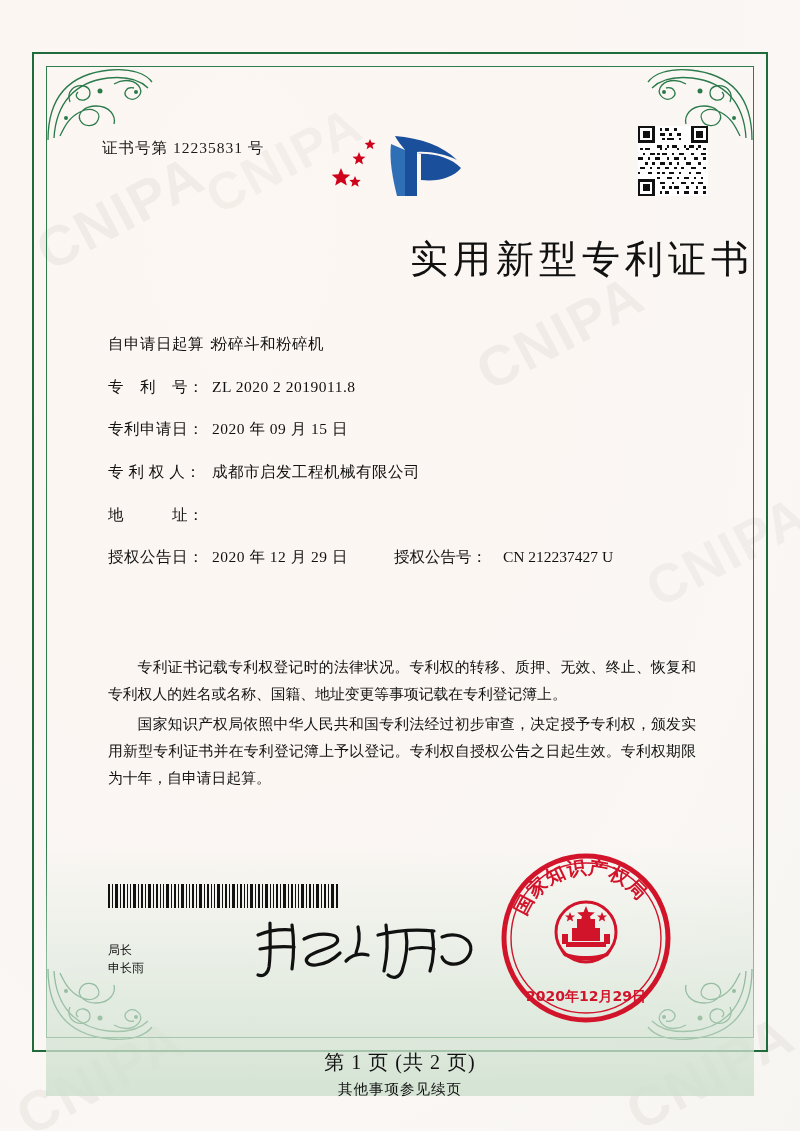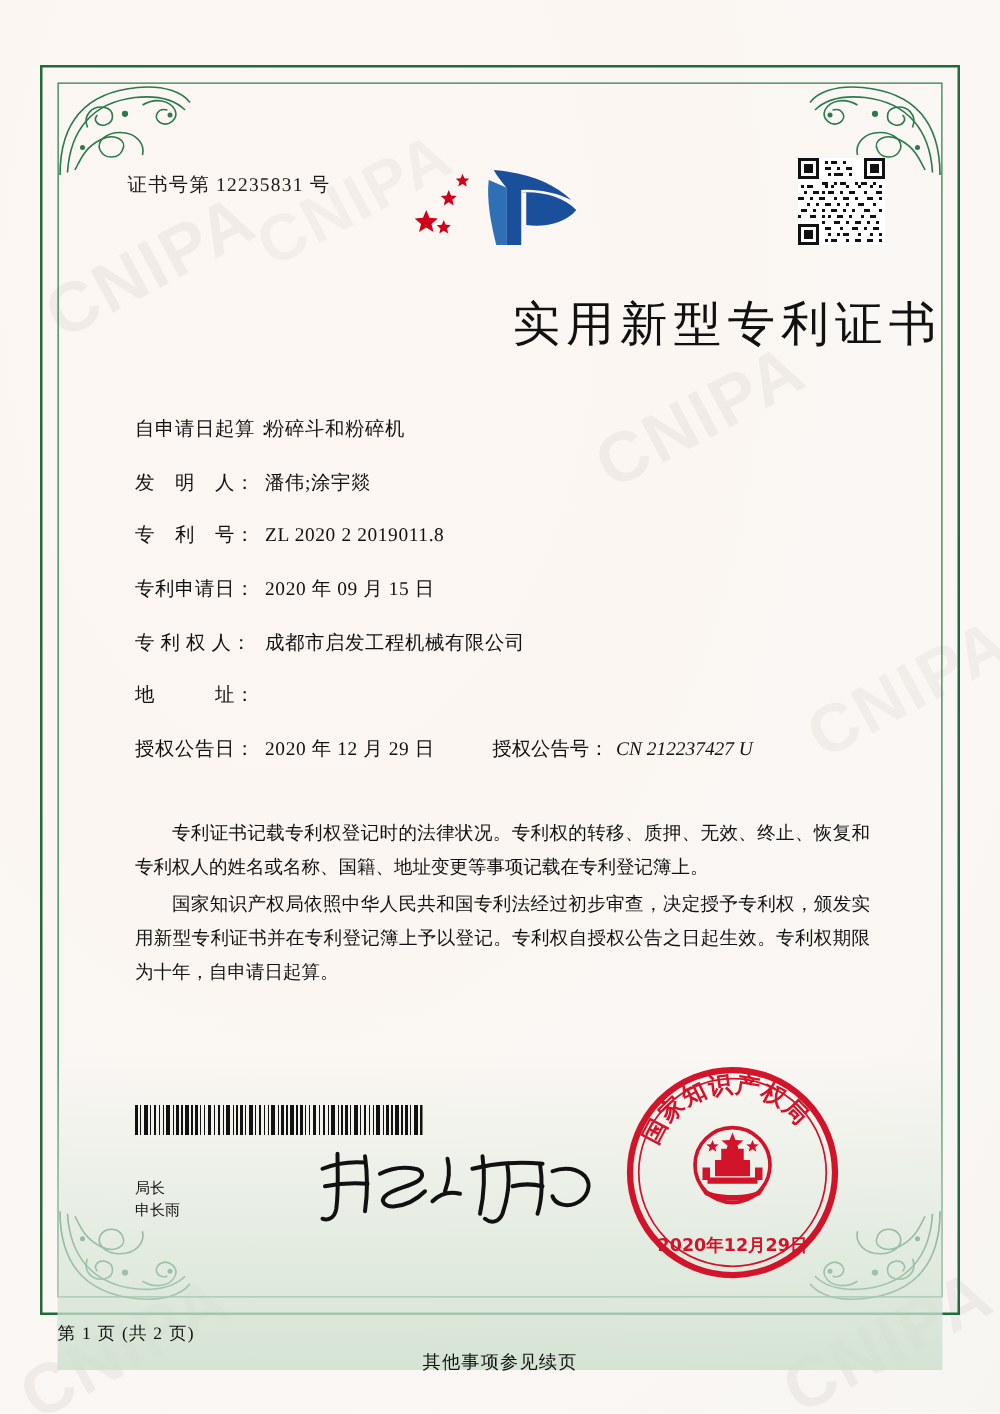--- a/index.html
+++ b/index.html
@@ -140,23 +140,22 @@
   .field-value {
     flex: 1;
     letter-spacing: 0.5px;
   }
   .field-row.dual .field-value { flex: 0 0 auto; }
   .second-label {
     margin-left: 46px;
     white-space: nowrap;
   }
   .second-value {
-    margin-left: 6px;
+    margin-left: 16px;
     white-space: nowrap;
-    font-style: italic;
   }
 
   
   .paras {
     position: absolute;
     left: 62px;
     top: 588px;
     width: 588px;
     font-size: 14.8px;
     line-height: 1.85;
@@ -204,21 +203,22 @@
     width: 180px;
     height: 180px;
   }
   .seal svg { width: 100%; height: 100%; display: block; }
 
   
   .page-no {
     position: absolute;
     left: 0; right: 0;
     bottom: 20px;
-    font-size: 14px;
+    text-align: center;
+    font-size: 20px;
     color: #111;
     letter-spacing: 1px;
   }
   .outer-note {
     position: absolute;
     left: 0; right: 0;
     bottom: 32px;
     text-align: center;
     font-size: 14.5px;
     color: #111;
@@ -421,24 +421,20 @@
     </div>
 
     <div class="title">实用新型专利证书</div>
 
     <div class="fields">
       <div class="field-row">
         <span class="field-label">自申请日起算：</span>
         <span class="field-value">粉碎斗和粉碎机</span>
       </div>
       <div class="field-row">
-        <span class="field-label">发　明　人：</span>
-        <span class="field-value">潘伟;涂宇燚</span>
-      </div>
-      <div class="field-row">
         <span class="field-label">专　利　号：</span>
         <span class="field-value">ZL 2020 2 2019011.8</span>
       </div>
       <div class="field-row">
         <span class="field-label">专利申请日：</span>
         <span class="field-value">2020 年 09 月 15 日</span>
       </div>
       <div class="field-row">
         <span class="field-label">专 利 权 人：</span>
         <span class="field-value">成都市启发工程机械有限公司</span>

